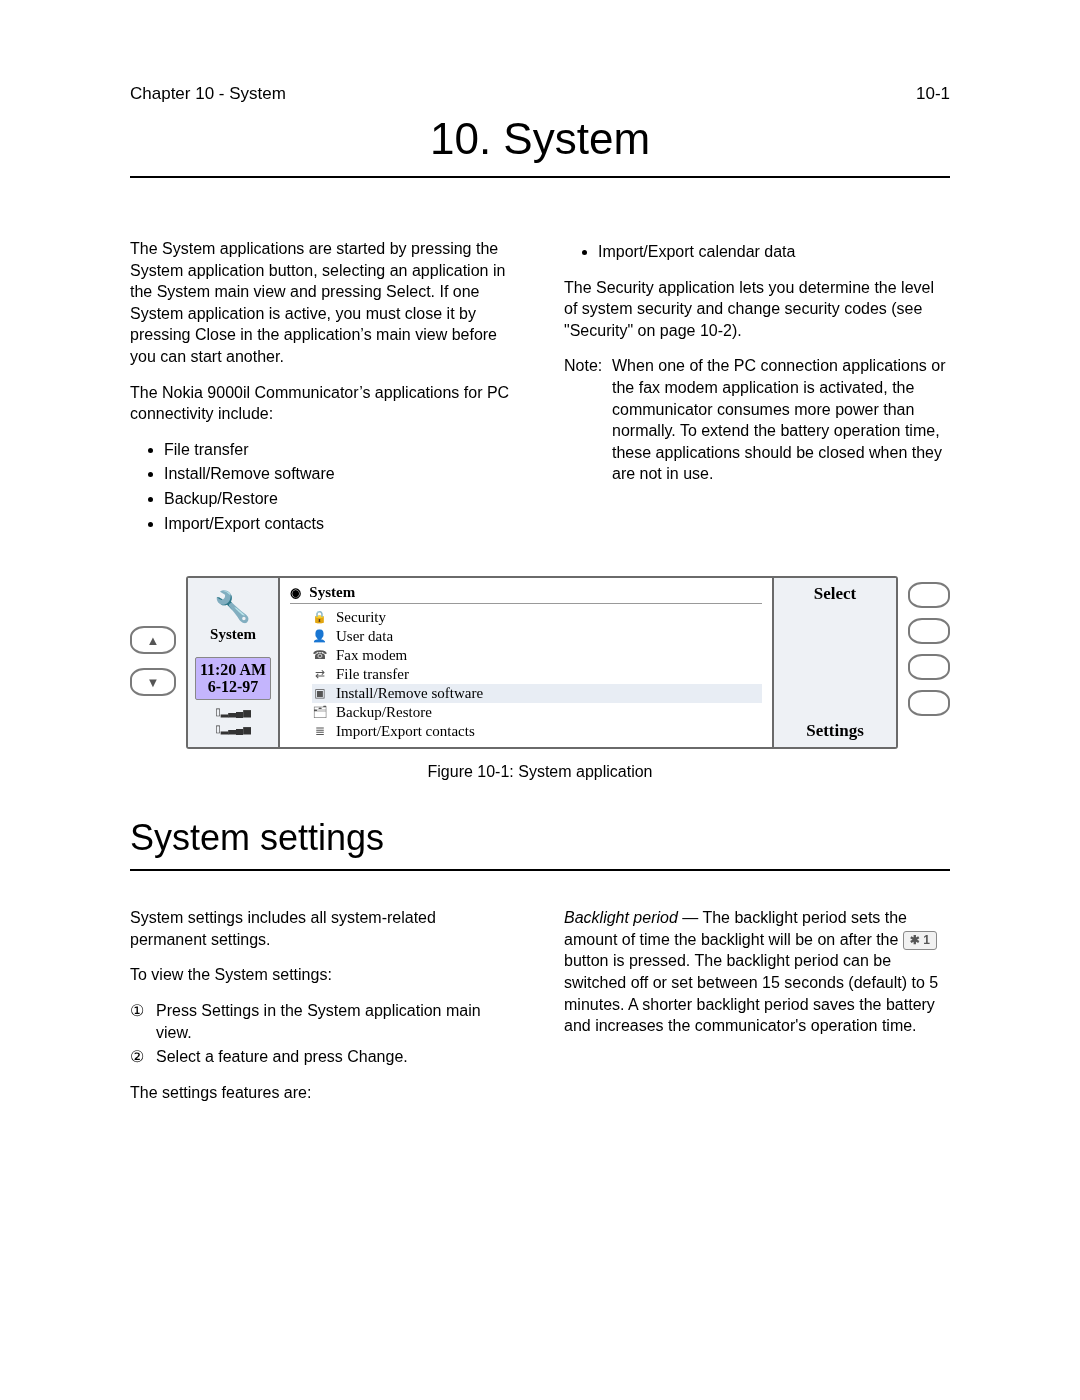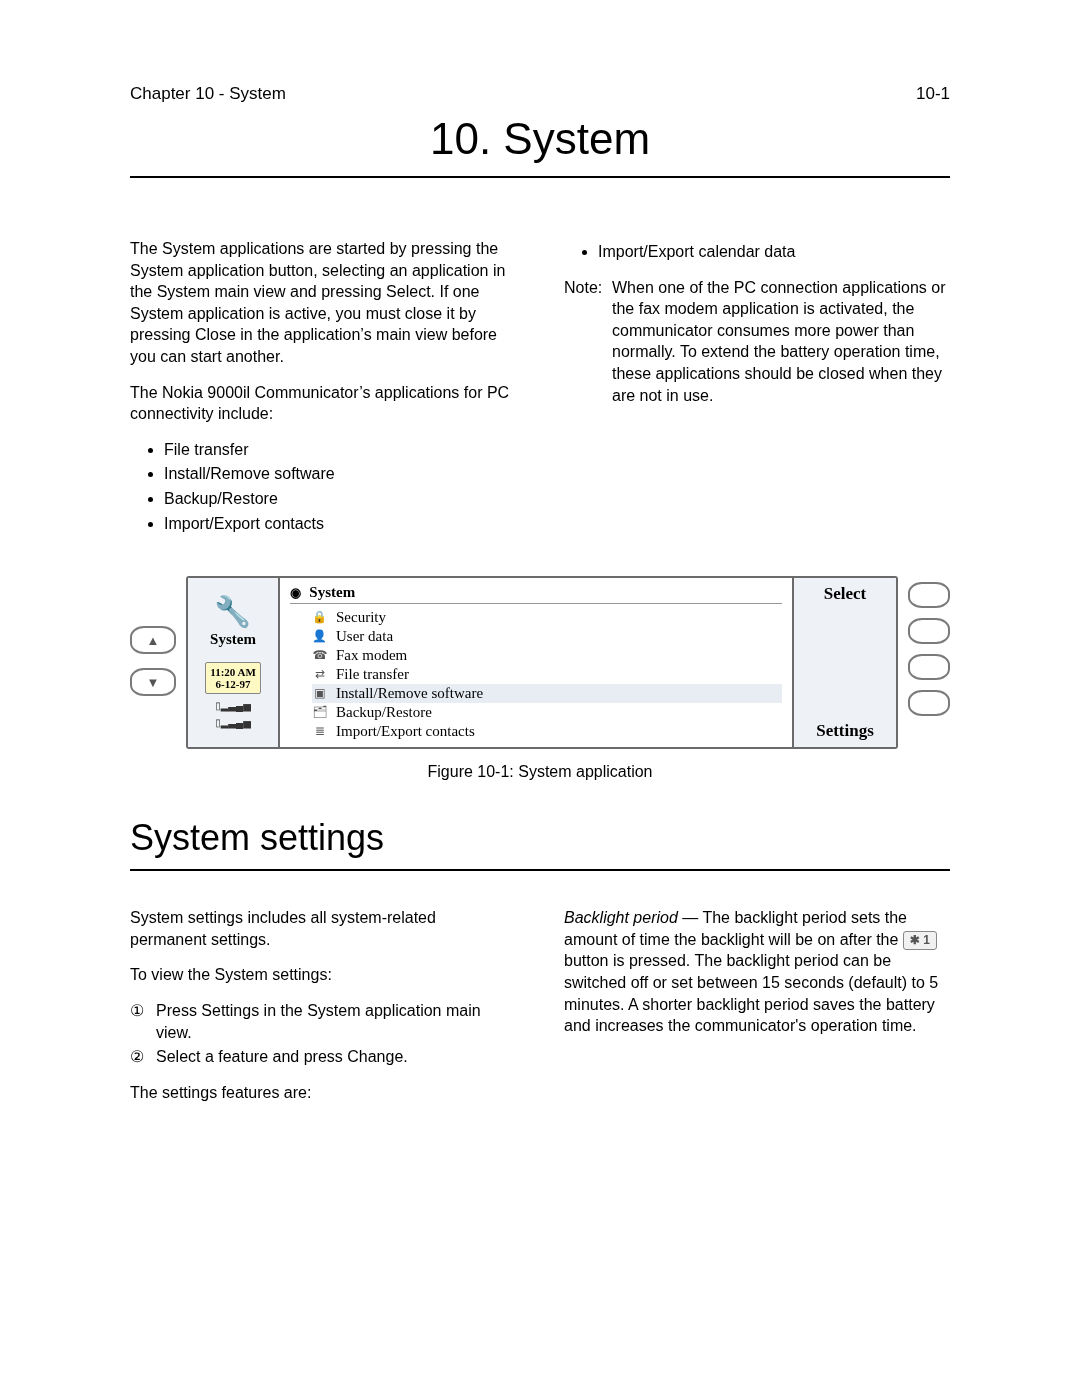--- a/index.html
+++ b/index.html
@@ -104,42 +104,42 @@
     border-right: 2px solid #6a6a6a;
     display:flex;
     flex-direction:column;
     justify-content:center;
     align-items:center;
     font-size: 12px;
   }
   .dev-right {
     border-left: 2px solid #6a6a6a;
     border-right: none;
-    padding: 6px 6px;
+    padding: 6px 16px;
     justify-content: space-between;
   }
   .dev-left .wrench {
     font-size: 30px;
     line-height: 1;
     color: #666;
   }
   .dev-left .lbl {
     font-family: "Times New Roman", serif;
     font-weight: bold;
     font-size: 15px;
     margin-top: 4px;
   }
   .dev-left .timebox {
     border: 1px solid #888;
     border-radius: 2px;
-    background:#fef9c3;
+    background:#c4b5fd;
     padding: 3px 4px;
     margin-top: 14px;
     font-family: "Times New Roman", serif;
-    font-size: 11px;
+    font-size: 16px;
     font-weight: bold;
     text-align:center;
     line-height:1.1;
   }
   .dev-left .battrow {
     margin-top: 6px;
     font-size: 10px;
     color:#333;
   }
   .dev-center {
@@ -224,20 +224,21 @@
         <li>Install/Remove software</li>
         <li>Backup/Restore</li>
         <li>Import/Export contacts</li>
       </ul>
     </div>
 
     <div>
       <ul class="bullets">
         <li>Import/Export calendar data</li>
       </ul>
+      <p class="para">The Security application lets you determine the level of system security and change security codes (see "Security" on page 10-2).</p>
       <div class="note-block">
         <div class="note-label">Note:</div>
         <div class="note-body">When one of the PC connection applications or the fax modem application is activated, the communicator consumes more power than normally. To extend the battery operation time, these applications should be closed when they are not in use.</div>
       </div>
     </div>
   </div>
 
   <div class="figure-wrap">
     <div class="arrow-col">
       <div class="oval">▲</div>

